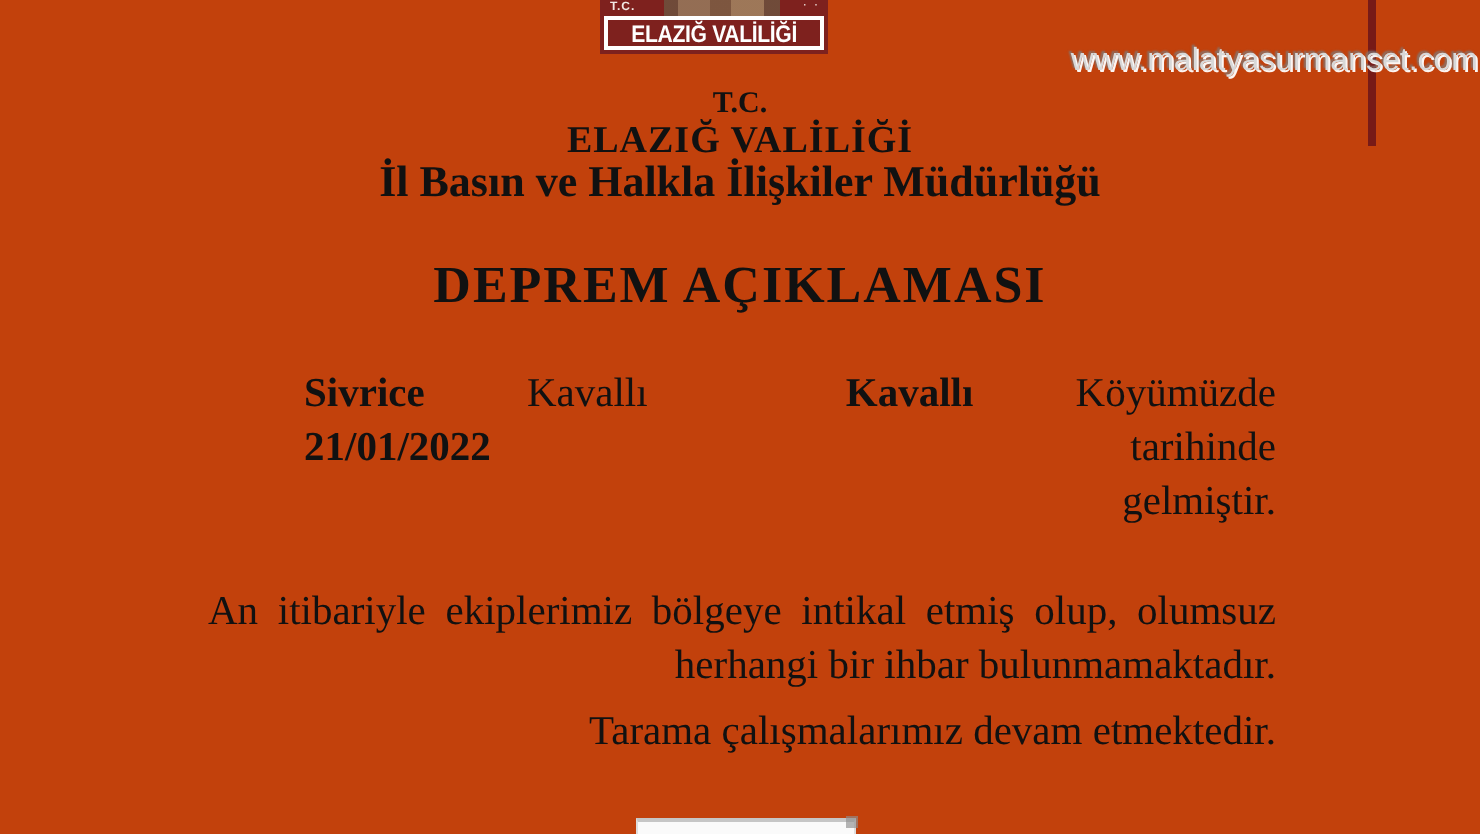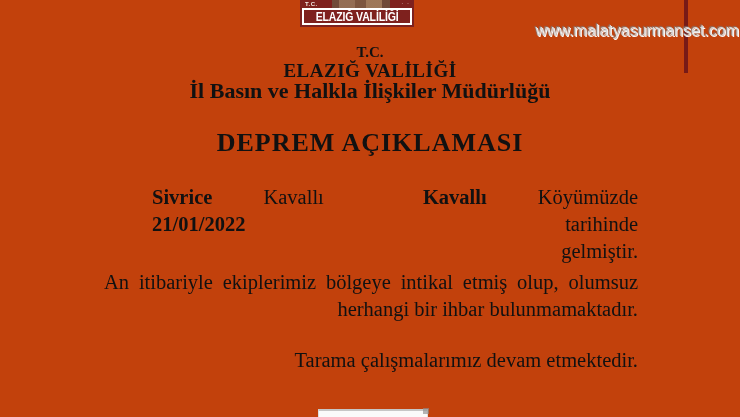--- a/index.html
+++ b/index.html
@@ -105,22 +105,22 @@
   }
 
   
   .body-text {
     position: absolute;
     left: 104px; top: 184px;
     width: 534px;
     font-size: 20.5px;
   }
   .paragraph { margin: 0; }
-  .paragraph + .paragraph.gap1 { margin-top: 4px; }
-  .paragraph + .paragraph.gap2 { margin-top: 24px; font-family: Liberation Serif, serif; }
+  .paragraph + .paragraph.gap1 { margin-top: 28px; }
+  .paragraph + .paragraph.gap2 { margin-top: 6px; font-family: Liberation Serif, serif; }
   .bline {
     line-height: 27px;
     text-align: right;
   }
   .bline.justified {
     text-align: justify;
     text-align-last: justify;
   }
   .bline b { font-weight: bold; margin-left: 48px; }
 

